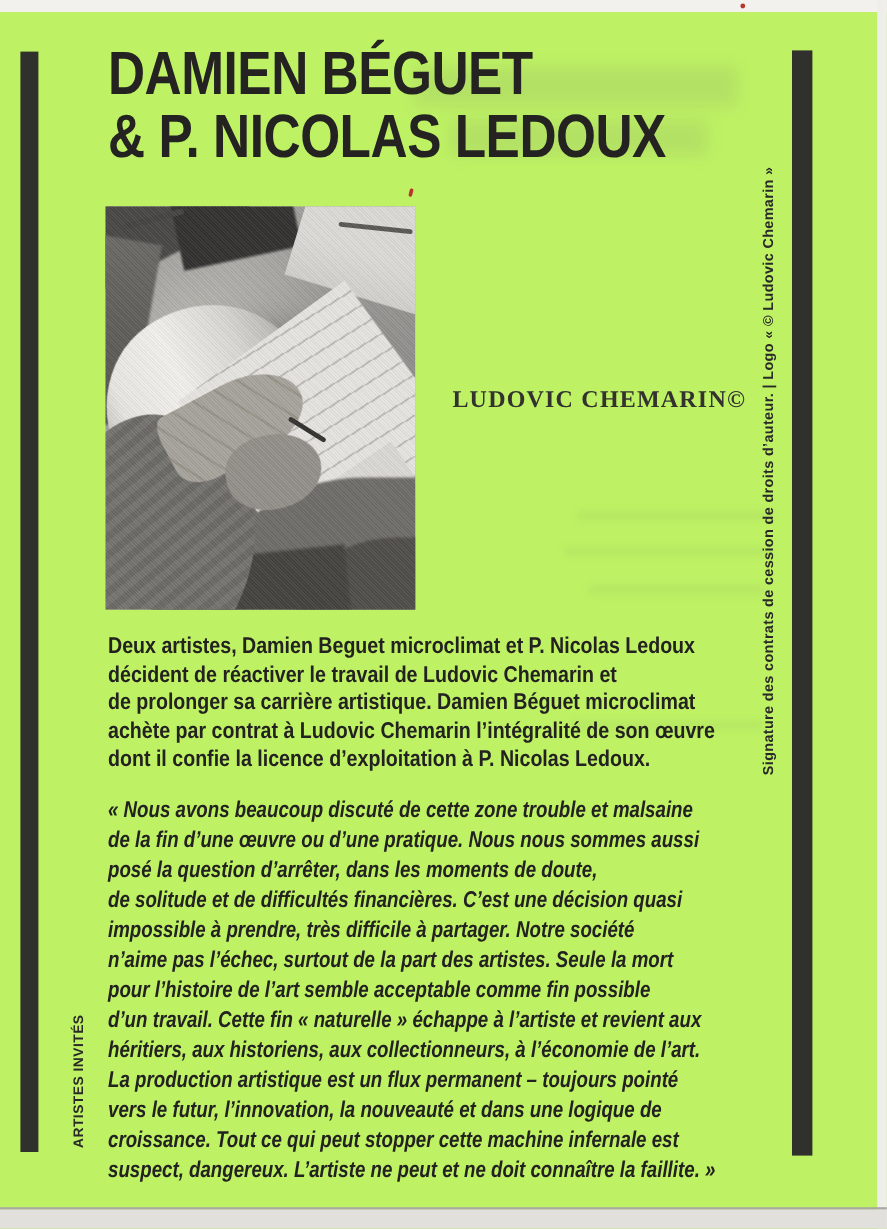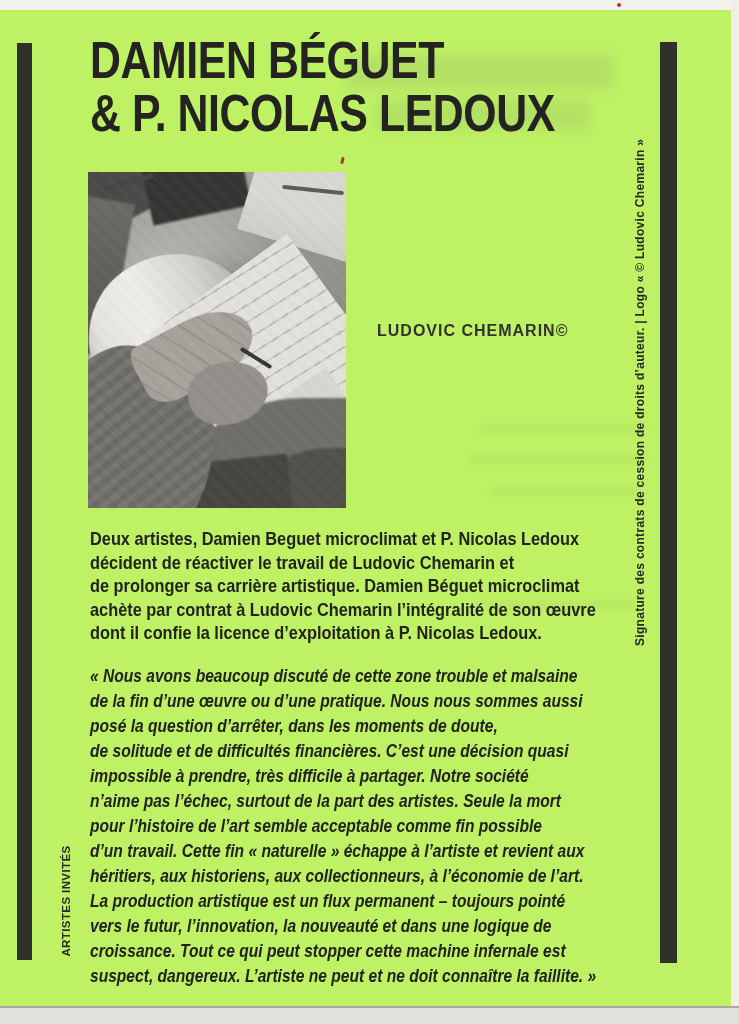--- a/index.html
+++ b/index.html
@@ -91,21 +91,21 @@
   .ph-floor-br2{right:-22px;bottom:-32px;width:122px;height:92px;background:#504e4a;
     border-radius:70% 0 0 0;filter:blur(1px);}
   .ph-floor-bottom{left:38px;bottom:-26px;width:165px;height:72px;background:#45433f;
     transform:rotate(-6deg);filter:blur(1.2px);}
   .ph-halftone{left:0;top:0;width:100%;height:100%;
     background:repeating-linear-gradient(45deg,rgba(255,255,255,.05) 0 1px,rgba(0,0,0,.04) 1px 2px);}
 
   
   .credit{
     position:absolute;left:377px;top:322px;
-    font-family:Liberation Sans, sans-serif;font-size:16px;font-weight:600;
+    font-family:Liberation Serif, serif;font-size:20px;font-weight:600;
     letter-spacing:1px;color:#33322f;white-space:nowrap;
   }
 
   
   .para{position:absolute;white-space:pre-line;font-weight:bold;}
   .intro{
     left:90px;top:527px;width:660px;
     font-size:19px;line-height:23.5px;
     transform:scaleX(.86);transform-origin:left top;color:#232220;
   }

